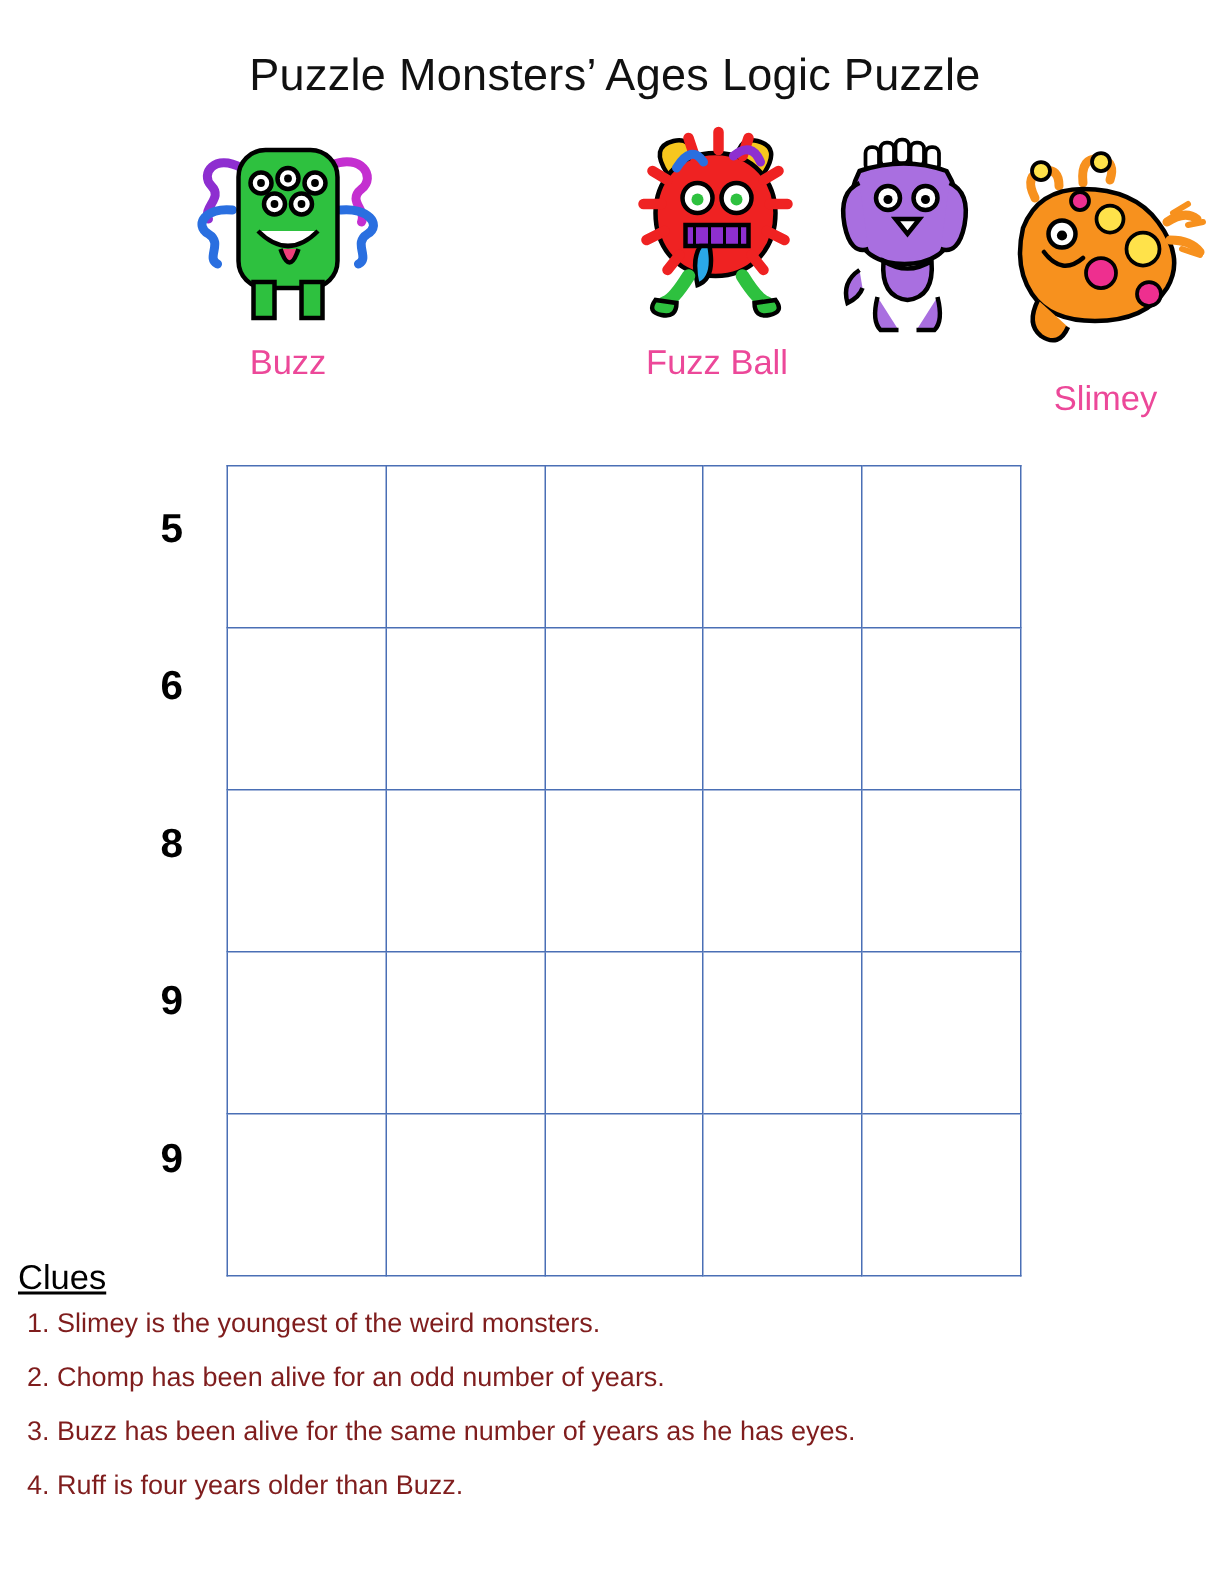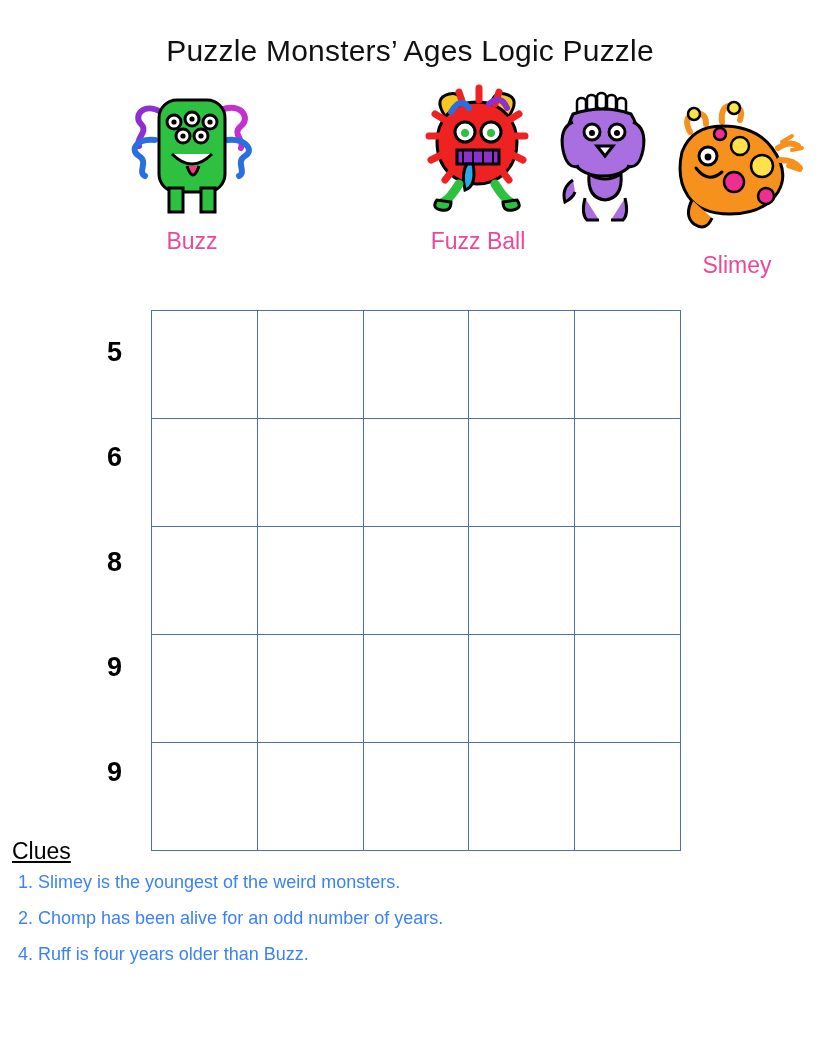--- a/index.html
+++ b/index.html
@@ -111,21 +111,21 @@
   .clues-head {
     font-size: 23px;
     font-weight: 400;
     text-decoration: underline;
     margin-bottom: 8px;
   }
   .clue {
     font-size: 18px;
     line-height: 1.0;
     margin: 0 0 18px 6px;
-    color: #3b82f6;
+    color: #7f1d1d;
     white-space: nowrap;
   }
 </style>
 </head>
 <body>
 
 <div class="title">
   <span class="light">Puzzle Monsters’ Ages </span><span class="bold">Logic Puzzle</span>
 </div>
 
@@ -284,14 +284,15 @@
         <td></td>
       </tr>
     </tbody>
   </table>
 </div>
 
 <div class="clues">
   <div class="clues-head">Clues</div>
   <div class="clue">1. Slimey is the youngest of the weird monsters.</div>
   <div class="clue">2. Chomp has been alive for an odd number of years.</div>
+  <div class="clue">3. Buzz has been alive for the same number of years as he has eyes.</div>
   <div class="clue">4. Ruff is four years older than Buzz.</div>
 </div>
 
 </body></html>

